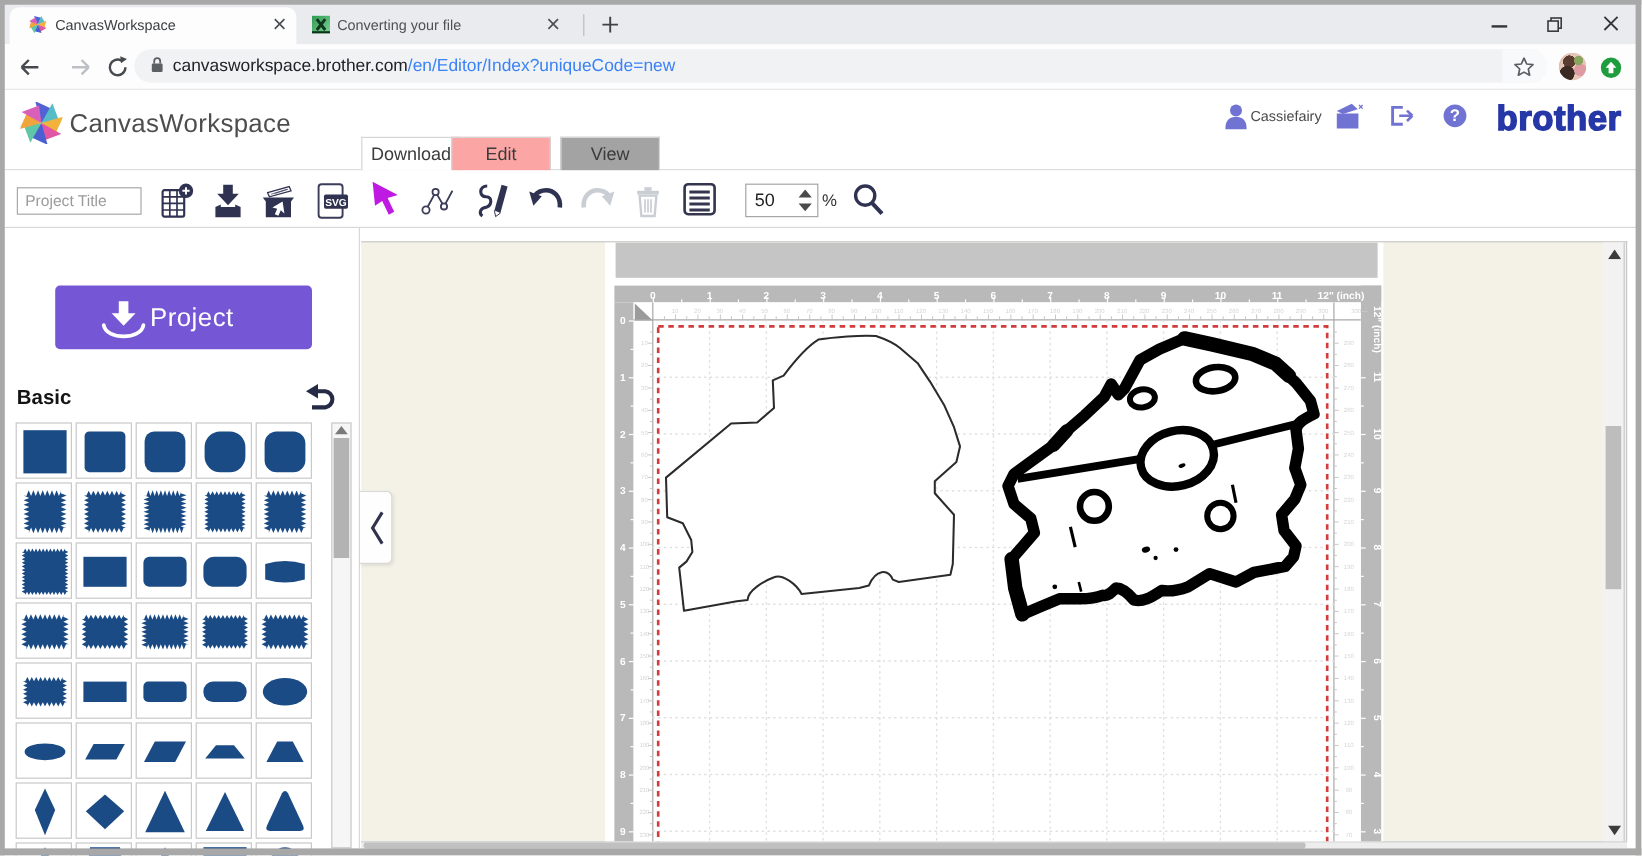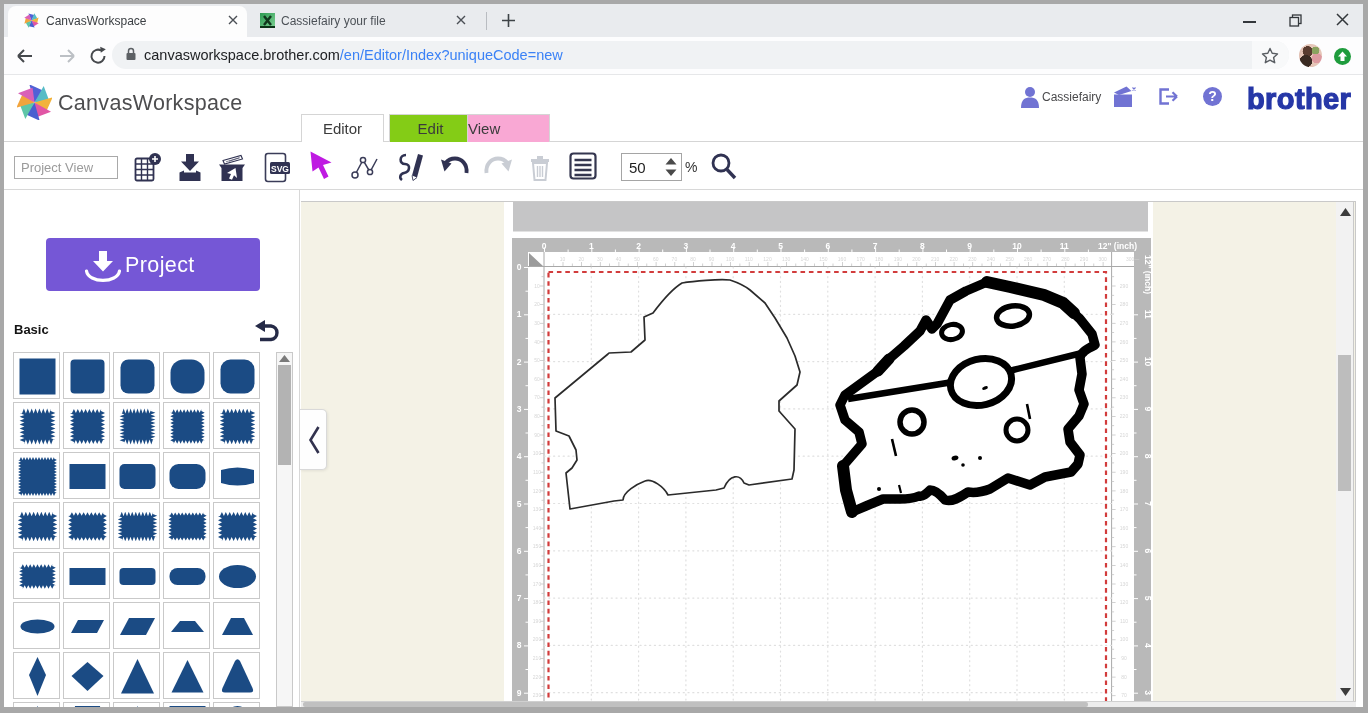--- a/index.html
+++ b/index.html
@@ -49,21 +49,21 @@
     <defs>
       <linearGradient id="xg" x1="0" y1="0" x2="1" y2="1">
         <stop offset="0" stop-color="#2d9a52"></stop>
         <stop offset="1" stop-color="#7ed194"></stop>
       </linearGradient>
     </defs>
     <rect width="15" height="15" fill="url(#xg)"></rect>
     <rect y="13" width="15" height="2" fill="#0c3317"></rect>
     <path d="M4,3 L11,12 M11,3 L4,12" stroke="#11361d" stroke-width="2.4"></path>
   </svg>
-<div class="abs" style="left:281px;top:14px;font-size:12px;color:#4c5157">Cassiefairy your file</div>
+<div class="abs" style="left:281px;top:14px;font-size:12px;color:#4c5157">Converting your file</div>
 <svg class="abs" style="left:456px;top:15px" width="10" height="10">
     <path d="M1,1 L9,9 M9,1 L1,9" stroke="#4b4f55" stroke-width="1.4"></path>
   </svg>
 <div class="abs" style="left:486px;top:12px;width:1px;height:18px;background:#b9bcc1"></div>
 <svg class="abs" style="left:501px;top:13px" width="15" height="15">
     <path d="M7.5,1 V14 M1,7.5 H14" stroke="#3e4347" stroke-width="1.6"></path>
   </svg>
 
 <div class="abs" style="left:1243px;top:21px;width:13px;height:2px;background:#33373b"></div>
 <svg class="abs" style="left:1289px;top:14px" width="14" height="13">
@@ -131,44 +131,44 @@
   <g transform="rotate(280)">
         <polygon points="0,0 -8.5,-17.5 7,-13.5" fill="#f2a43c"></polygon>
       </g>
   <g transform="rotate(325)">
         <polygon points="0,0 -8.5,-17.5 7,-13.5" fill="#d960b8"></polygon>
       </g>
  </g>
   </svg>
 <div class="abs" style="left:58px;top:91px;font-size:21.5px;color:#4d4d4f;letter-spacing:.3px">CanvasWorkspace</div>
 <div class="abs" style="left:4px;top:141px;width:1360px;height:1px;background:#d5d5d5"></div>
-<div class="abs" style="left:301px;top:114px;width:83px;height:28px;background:#fff;border:1px solid #d5d5d5;border-bottom:none;font-size:15px;color:#3b3b3b;text-align:center;line-height:27px">Editor</div>
-<div class="abs" style="left:389px;top:114px;width:83px;height:28px;background:#84cc16;border:1px solid #d5d5d5;border-bottom:none;font-size:15px;color:#3b3b3b;text-align:center;line-height:27px">Edit</div>
-<div class="abs" style="left:467px;top:114px;width:83px;height:28px;background:#f9a8d4;border:1px solid #d5d5d5;border-bottom:none;font-size:15px;color:#3b3b3b;line-height:27px">View</div>
+<div class="abs" style="left:301px;top:114px;width:83px;height:28px;background:#fff;border:1px solid #d5d5d5;border-bottom:none;font-size:15px;color:#3b3b3b;text-align:center;line-height:27px">Download</div>
+<div class="abs" style="left:376px;top:114px;width:83px;height:28px;background:#fca5a5;border:1px solid #d5d5d5;border-bottom:none;font-size:15px;color:#3b3b3b;text-align:center;line-height:27px">Edit</div>
+<div class="abs" style="left:467px;top:114px;width:83px;height:28px;background:#a3a3a3;border:1px solid #d5d5d5;border-bottom:none;font-size:15px;color:#3b3b3b;text-align:center;line-height:27px">View</div>
 
 <svg class="abs" style="left:1021px;top:86px" width="18" height="22">
     <circle cx="9" cy="6" r="5" fill="#7173d3"></circle>
     <path d="M0,22 C0,13.5 4,11.5 9,11.5 C14,11.5 18,13.5 18,22 Z" fill="#7173d3"></path>
   </svg>
 <div class="abs" style="left:1042px;top:90px;font-size:12px;color:#4a4a4c">Cassiefairy</div>
 <svg class="abs" style="left:1112px;top:85px" width="25" height="23">
     <polygon points="2,7.5 14.5,1.5 19.5,6 7,10" fill="#7173d3"></polygon>
     <path d="M2,9.5 H20 V22 H2 Z" fill="#7173d3"></path>
     <path d="M20.5,2.5 l3,3 M23.5,2.5 l-3,3" stroke="#7173d3" stroke-width="1.1"></path>
   </svg>
 <svg class="abs" style="left:1156px;top:86px" width="24" height="21">
     <path d="M13,3.5 H4.5 V17.5 H13" fill="none" stroke="#7173d3" stroke-width="2.4"></path>
     <path d="M10,10.5 H21 M21,10.5 L16.5,6.2 M21,10.5 L16.5,14.8" stroke="#7173d3" stroke-width="2.2" fill="none"></path>
   </svg>
 <div class="abs" style="left:1203px;top:87px;width:19px;height:19px;border-radius:50%;background:#7173d3;color:#fff;font-size:14px;font-weight:bold;text-align:center;line-height:19px">?</div>
 <div class="abs" style="left:1247px;top:83px;font-size:29px;font-weight:bold;color:#2637a7;-webkit-text-stroke:1.2px #2637a7;letter-spacing:.4px">brother</div>
 
 <div class="abs" style="left:4px;top:142px;width:1360px;height:47px;background:#fff"></div>
 <div class="abs" style="left:4px;top:189px;width:1360px;height:1px;background:#d8d8d8"></div>
-<div class="abs" style="left:14px;top:156px;width:104px;height:23px;border:1px solid #a9a9a9;background:#fff;font-size:13px;color:#9b9b9b;line-height:21px;padding-left:6px">Project View</div>
+<div class="abs" style="left:14px;top:156px;width:104px;height:23px;border:1px solid #a9a9a9;background:#fff;font-size:13px;color:#9b9b9b;line-height:21px;padding-left:6px">Project Title</div>
 
 <svg class="tbico" style="left:134px" width="28" height="30">
     <rect x="1.5" y="6.5" width="18" height="22" rx="1.5" fill="none" stroke="#303252" stroke-width="1.8"></rect>
     <path d="M1.5,12 h18 M1.5,17.5 h18 M1.5,23 h18 M7.5,6.5 v22 M13.5,6.5 v22" stroke="#303252" stroke-width="1.4"></path>
     <circle cx="21" cy="7" r="6" fill="#303252"></circle>
     <path d="M21,4 v6 M18,7 h6" stroke="#fff" stroke-width="1.6"></path>
   </svg>
 
 <svg class="tbico" style="left:178px" width="24" height="30">
     <path d="M8,2 h8 v7.5 h5 L12,19 L3,9.5 h5 Z" fill="#303252"></path>
@@ -241,21 +241,21 @@
     <line x1="18" y1="17.5" x2="26" y2="26" stroke="#303252" stroke-width="3.4"></line>
   </svg>
 
 <div class="abs" style="left:4px;top:190px;width:296px;height:517px;background:#fff;border-right:1px solid #d8d8d8"></div>
 <div class="abs" style="left:46px;top:238px;width:214px;height:53px;background:#7557d6;border-radius:4px"></div>
 <svg class="abs" style="left:84px;top:248px" width="38" height="40">
     <path d="M15,3 h8 v10 h6 L19,23.5 L9,13 h6 Z" fill="#fff"></path>
     <path d="M2.5,23 C4.5,35.5 33.5,35.5 35.5,23" fill="none" stroke="#fff" stroke-width="3.2" stroke-linecap="round"></path>
   </svg>
 <div class="abs" style="left:125px;top:253px;font-size:21.5px;color:#fff;letter-spacing:.4px">Project</div>
-<div class="abs" style="left:14px;top:322px;font-size:13px;font-weight:bold;color:#141414">Basic</div>
+<div class="abs" style="left:14px;top:322px;font-size:17px;font-weight:bold;color:#141414">Basic</div>
 <svg class="abs" style="left:253px;top:320px" width="32" height="26">
     <path d="M7,19.5 H18 A6.8,6.8 0 0 0 18,6 H11" fill="none" stroke="#252a47" stroke-width="3.4"></path>
     <polygon points="12,0 12,12 2,6" fill="#252a47"></polygon>
   </svg>
 <div class="tile" style="left:13px;top:352px"><svg width="45" height="45" viewBox="0 0 45 45">
       <rect x="4.5" y="4.5" width="36" height="36" rx="0" fill="#1b4b84"></rect>
     </svg></div>
 <div class="tile" style="left:63px;top:352px"><svg width="45" height="45" viewBox="0 0 45 45">
       <rect x="5.5" y="5.5" width="34" height="34" rx="4" fill="#1b4b84"></rect>
     </svg></div>

